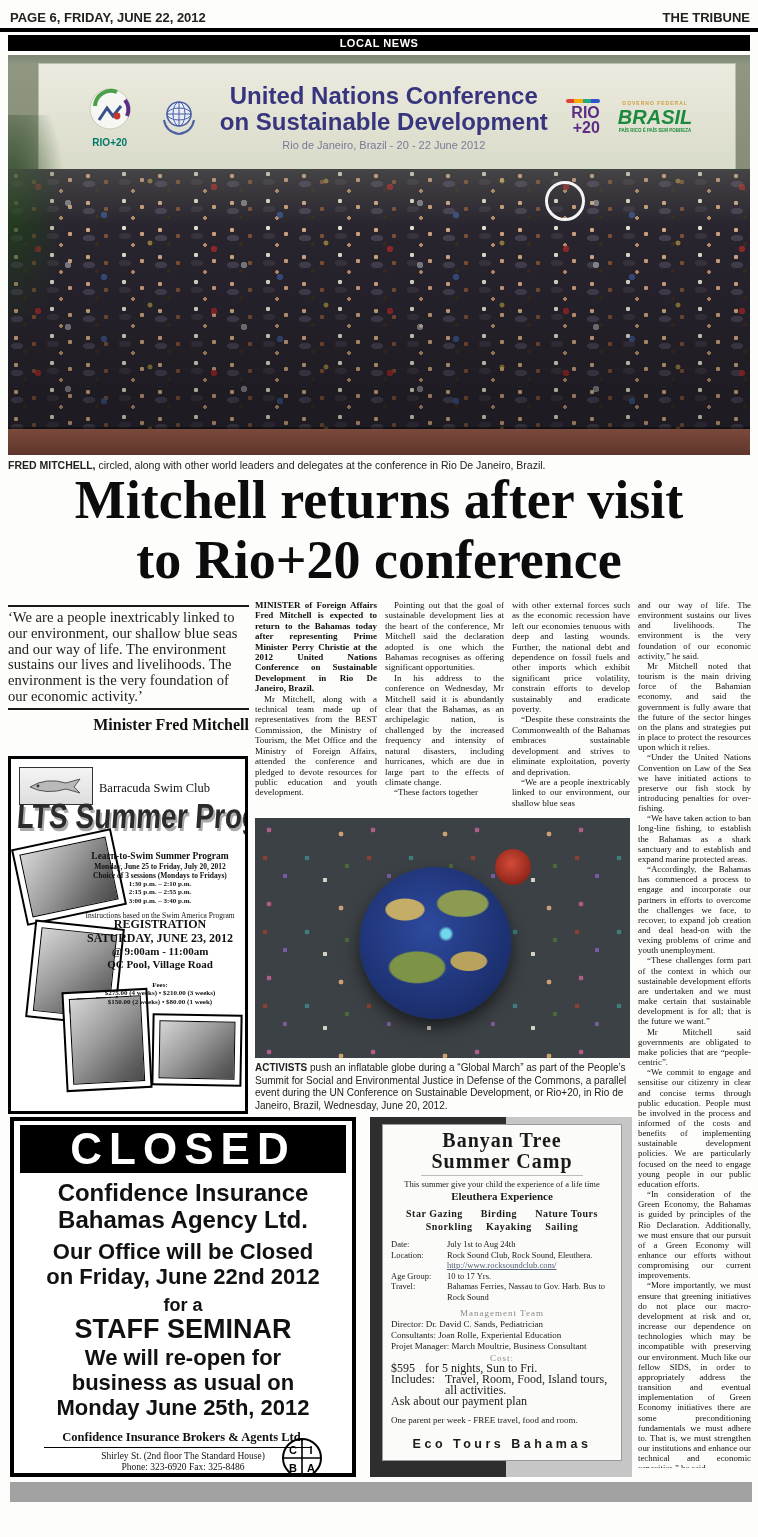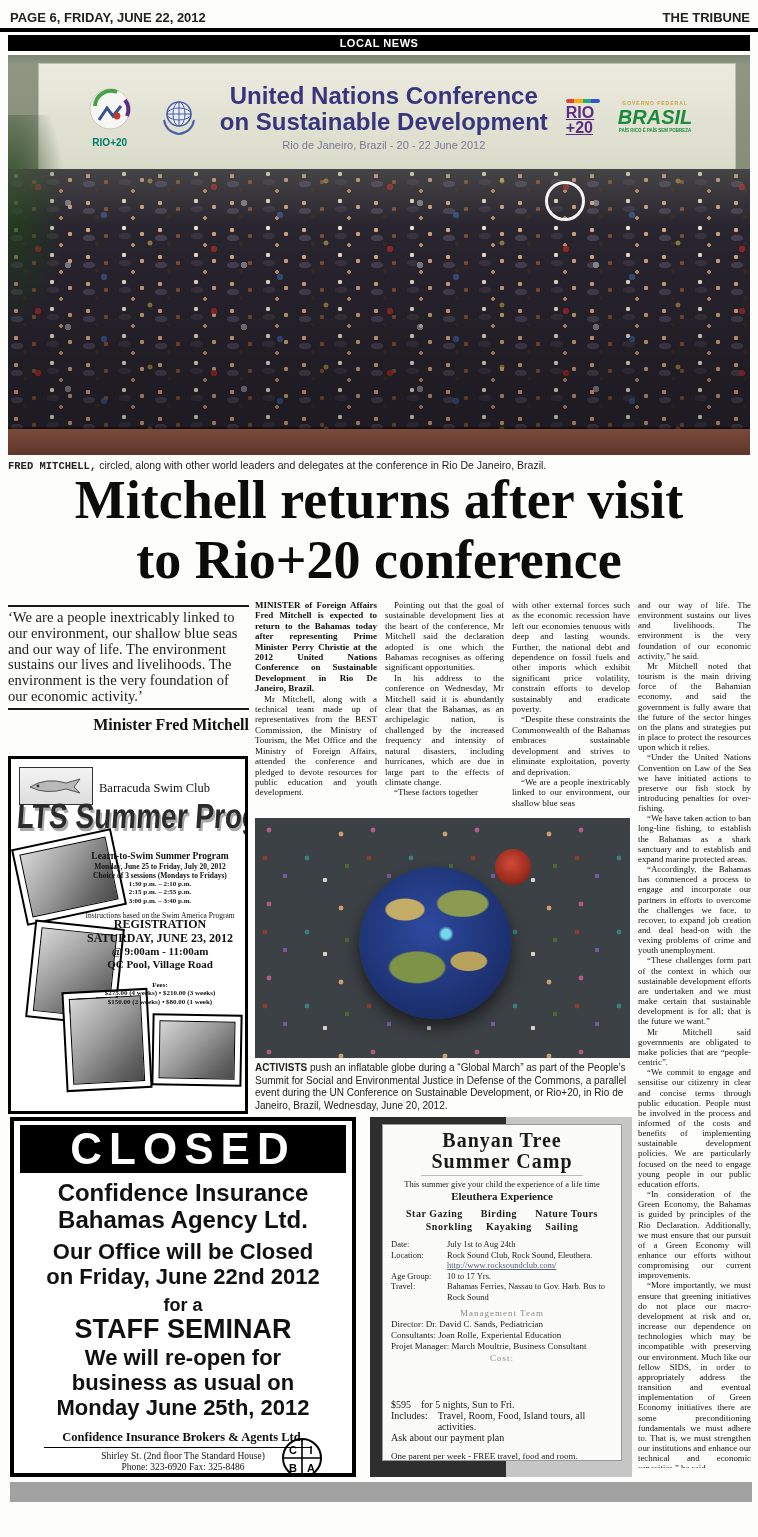--- a/index.html
+++ b/index.html
@@ -18,21 +18,21 @@
   .photo{position:absolute;top:55px;left:8px;right:8px;height:400px;overflow:hidden;
          background:linear-gradient(#7e8774 0,#8f9783 10px,#6c745f 100%);}
   .banner{position:absolute;top:8px;left:30px;right:14px;height:106px;
           background:linear-gradient(#eceadf,#d9dbc9);border:1px solid #b9bfa9;
           display:flex;align-items:center;justify-content:center;gap:18px;}
   .rio-logo{width:56px;text-align:center;}
   .rio-logo .cap{font-family:"Liberation Sans",sans-serif;font-weight:bold;font-size:10px;color:#00796b;margin-top:1px;}
   .title-block{text-align:center;}
   .title-block .t{font-family:"Liberation Sans",sans-serif;font-weight:bold;font-size:24px;line-height:26px;color:#37357e;}
   .title-block .s{font-family:"Liberation Sans",sans-serif;font-size:11px;color:#7a7a96;margin-top:4px;}
-  .rio-right{text-align:left;font-family:"Liberation Sans",sans-serif;font-weight:bold;color:#5b2d83;line-height:15px;font-size:16px;text-decoration:underline;}
+  .rio-right{text-align:right;font-family:"Liberation Sans",sans-serif;font-weight:bold;color:#5b2d83;line-height:15px;font-size:16px;}
   .rio-right .dashes{height:4px;width:34px;margin:0 auto 2px;
        background:linear-gradient(90deg,#d43 0 25%,#fa0 0 50%,#2a8 0 75%,#35c 0 100%);border-radius:2px;}
   .brasil{text-align:center;font-family:"Liberation Sans",sans-serif;line-height:10px;}
   .brasil .top{font-size:5px;letter-spacing:1px;color:#caa23a;font-weight:bold;}
   .brasil .big{font-size:20px;font-weight:bold;font-style:italic;color:#1c8a3c;line-height:18px;}
   .brasil .sub{font-size:4.5px;color:#1c8a3c;font-weight:bold;}
   .palm{position:absolute;left:-12px;top:60px;width:70px;height:220px;
         background:radial-gradient(ellipse at 20% 40%,rgba(34,64,28,.9),rgba(34,64,28,0) 70%);}
   .crowd{position:absolute;top:114px;left:0;right:0;bottom:26px;background-color:#29252f;
     background-image:
@@ -54,21 +54,21 @@
     background-size:176px 62px;}
   .crowd::before{content:"";position:absolute;inset:0;z-index:1;
     background:linear-gradient(rgba(120,125,110,.35),rgba(0,0,0,0) 22%,rgba(0,0,0,.28) 90%);}
   .carpet{position:absolute;left:0;right:0;bottom:0;height:26px;
     background:linear-gradient(#7a4a3c,#5f352b);box-shadow:0 -2px 0 rgba(0,0,0,.4);}
   .circle-mark{position:absolute;left:537px;top:126px;width:34px;height:34px;border:3px solid rgba(255,255,255,.95);
     border-radius:50%;z-index:2;}
   
   .photo-caption{position:absolute;top:459px;left:8px;right:8px;
       font-family:"Liberation Sans",sans-serif;font-size:10.5px;color:#222;}
-  .photo-caption b{font-weight:bold;font-family:Liberation Mono, monospace;}
+  .photo-caption b{font-weight:bold;}
   .headline{position:absolute;top:470px;left:0;right:0;text-align:center;
       font-family:"Liberation Serif",serif;font-weight:bold;font-size:54px;line-height:60px;color:#0c0c0c;}
   
   .col{position:absolute;font-size:9px;line-height:10.4px;text-align:justify;overflow:hidden;}
   .col p{margin:0;text-indent:9px;}
   .col p.noindent{text-indent:0;}
   .col2{top:600px;left:255px;width:122px;height:220px;}
   .col3{top:600px;left:385px;width:119px;height:220px;}
   .col4{top:600px;left:512px;width:118px;height:220px;}
   .col5{top:600px;left:638px;width:113px;height:868px;font-size:8.8px;line-height:10.15px;}
@@ -153,21 +153,21 @@
   .by-rule{height:1px;background:#bbb;margin:3px 30px;}
   .by-tag{text-align:center;font-size:8.5px;margin-top:2px;}
   .by-sub{text-align:center;font-size:11px;font-weight:bold;margin-top:1px;}
   .by-acts{display:flex;justify-content:space-around;font-weight:bold;font-size:10px;margin-top:6px;padding:0 6px;letter-spacing:.5px;}
   .by-details{margin-top:7px;font-size:8.5px;line-height:10.5px;}
   .by-row{display:flex;}
   .by-row .lbl{width:56px;flex:none;}
   .by-link{color:#55607a;text-decoration:underline;}
   .by-gray{text-align:center;color:#8a8a8a;font-size:9px;margin-top:6px;letter-spacing:1px;}
   .by-mgmt{font-size:9px;line-height:11px;margin-top:1px;}
-  .by-cost{font-size:10px;line-height:11px;margin-top:36px;}
+  .by-cost{font-size:12px;line-height:11px;}
   .by-cost .cr{display:flex;gap:10px;}
   .by-cost .cl{flex:none;}
   .by-parent{font-size:9px;margin-top:8px;}
   .by-eco{text-align:center;font-family:"Liberation Sans",sans-serif;font-weight:bold;font-size:12.5px;letter-spacing:3.5px;margin-top:12px;}
   
   .graybar{position:absolute;top:1482px;left:10px;right:6px;height:20px;background:#a2a2a2;}
 </style>
 </head>
 <body>
 

